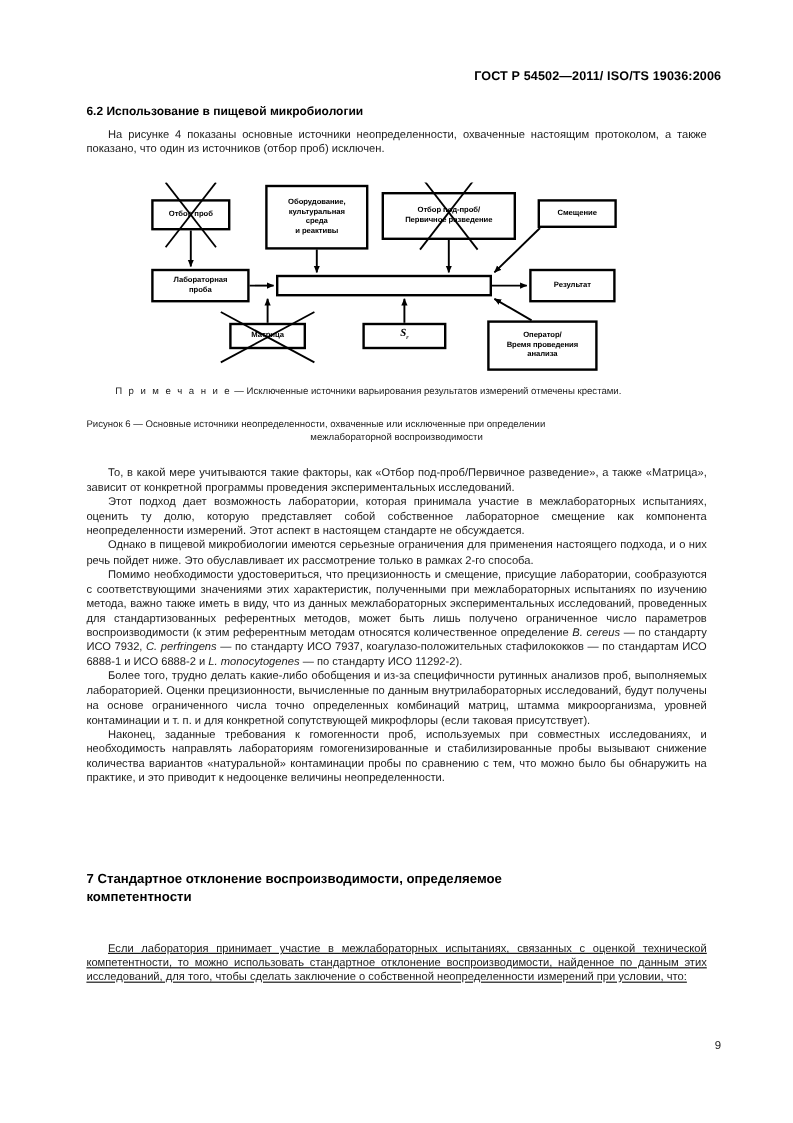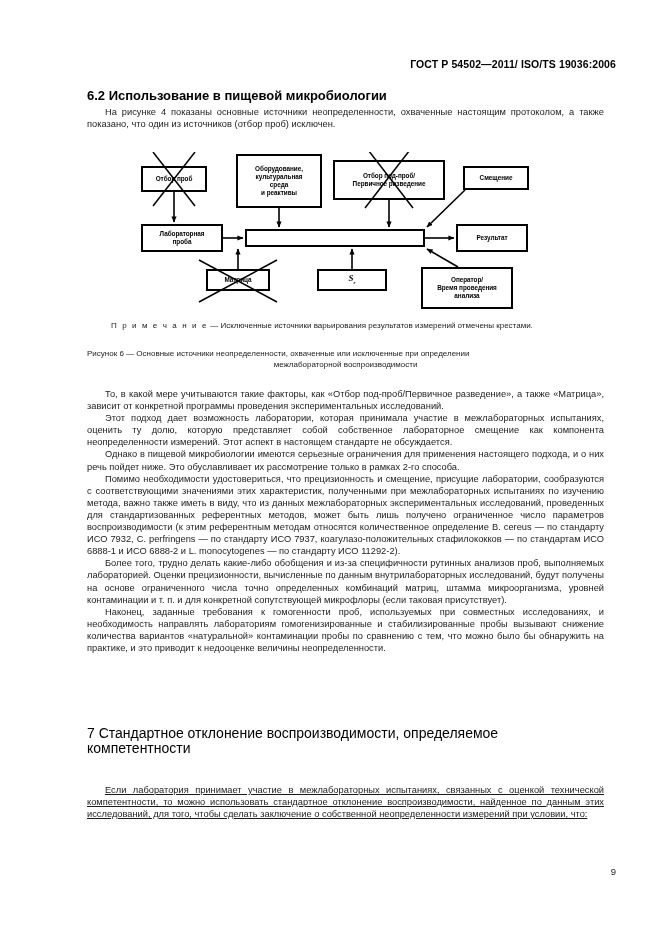--- a/index.html
+++ b/index.html
@@ -10,62 +10,62 @@
   body {
     width: 661px;
     height: 936px;
     position: relative;
     font-family: "Liberation Sans", sans-serif;
     color: #1a1a1a;
     overflow: hidden;
   }
   .page {
     position: absolute;
-    left: 15px; top: 0;
+    left: 0; top: 0;
     width: 561px;
     height: 936px;
   }
 
   
   .doc-header {
     position: absolute;
     left: 0;
     top: 58px;
     width: 601px;
     text-align: right;
     font-size: 10.5px;
     font-weight: bold;
     letter-spacing: 0.1px;
     color: #000;
   }
 
   
   .h-section {
     position: absolute;
-    font-size: 13px;
+    font-size: 10px;
     font-weight: bold;
     color: #000;
   }
   #sec62 { left: 72px; top: 88px; }
 
   .body-block {
     position: absolute;
     left: 72px;
     width: 517px;
     font-size: 9.3px;
     line-height: 12.1px;
     text-align: justify;
     color: #1b1b1b;
   }
   .body-block p {
     margin: 0;
     text-indent: 18px;
   }
 
-  .ital { }
+  .ital { font-style: italic; }
 
   
   .diagram {
     position: absolute;
     left: 118px;
     top: 152px;
     width: 430px;
     height: 158px;
   }
   .dbox {
@@ -134,22 +134,22 @@
     text-align: center;
   }
   .fig-caption .l1 { display: block; text-align: left; }
   .fig-caption .l2 { display: block; text-align: center; }
 
   
   .h-big {
     position: absolute;
     left: 72px;
     width: 520px;
-    font-size: 14px;
-    font-weight: normal;
+    font-size: 11px;
+    font-weight: bold;
     line-height: 14.5px;
     color: #000;
   }
   .h-big .ln { display: block; }
   .h-big .ln.i1 { padding-left: 0; }
 
   
   .page-num {
     position: absolute;
     left: 0;

